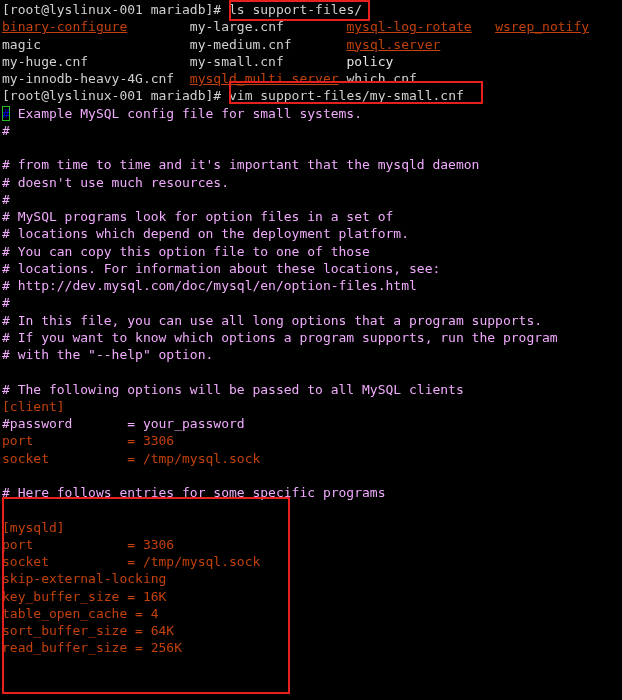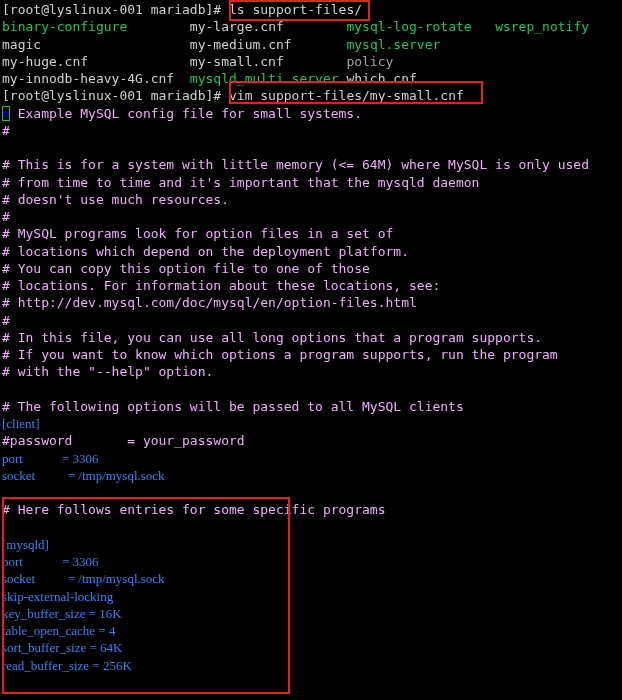--- a/index.html
+++ b/index.html
@@ -26,26 +26,26 @@
     top: 1px;
     width: 620px;
   }
   .line {
     height: 17.25px;
     white-space: pre;
     color: #cccccc;
   }
   
   .c-white   { color: #d0d0d0; }
-  .c-green   { color: #22c55e; }
-  .c-blue    { color: #a3a3a3; }
+  .c-green   { color: #c2410c; text-decoration: underline; }
+  .c-blue    { color: #e5e5e5; }
 
   
   .vcomment { color: #f0abfc; }
-  .vnormal  { color: #3b82f6; font-family: Liberation Serif, serif; }
+  .vnormal  { color: #c2410c; }
 
   
   .cursor {
     background: #000000;
     color: #0000cd;
     outline: 1px solid #25bc24;
     outline-offset: -1px;
     box-shadow: inset 0 0 0 1px #25bc24;
   }
 
@@ -74,21 +74,20 @@
         <div class="line"><span class="c-white">my-huge.cnf</span><span>             </span><span class="c-white">my-small.cnf</span><span>        </span><span class="c-blue">policy</span></div>
         <div class="line"><span class="c-white">my-innodb-heavy-4G.cnf</span><span>  </span><span class="c-green">mysqld_multi.server</span><span> </span><span class="c-white">which.cnf</span></div>
       </div>
 
     <div class="line"><span class="c-white">[root@lyslinux-001 mariadb]# </span><span class="c-white">vim support-files/my-small.cnf</span></div>
 
     <div id="vim-buffer">
         <div class="line"><span class="vcomment cursor">#</span><span class="vcomment"> Example MySQL config file for small systems.</span></div>
         <div class="line"><span class="vcomment">#</span></div>
         <div class="line"><span class="vnormal"> </span></div>
-        <div class="line"><span class="vcomment"># This is for a system with little memory (&lt;= 64M) where MySQL is only used</span></div>
         <div class="line"><span class="vcomment"># from time to time and it's important that the mysqld daemon</span></div>
         <div class="line"><span class="vcomment"># doesn't use much resources.</span></div>
         <div class="line"><span class="vcomment">#</span></div>
         <div class="line"><span class="vcomment"># MySQL programs look for option files in a set of</span></div>
         <div class="line"><span class="vcomment"># locations which depend on the deployment platform.</span></div>
         <div class="line"><span class="vcomment"># You can copy this option file to one of those</span></div>
         <div class="line"><span class="vcomment"># locations. For information about these locations, see:</span></div>
         <div class="line"><span class="vcomment"># http://dev.mysql.com/doc/mysql/en/option-files.html</span></div>
         <div class="line"><span class="vcomment">#</span></div>
         <div class="line"><span class="vcomment"># In this file, you can use all long options that a program supports.</span></div>

